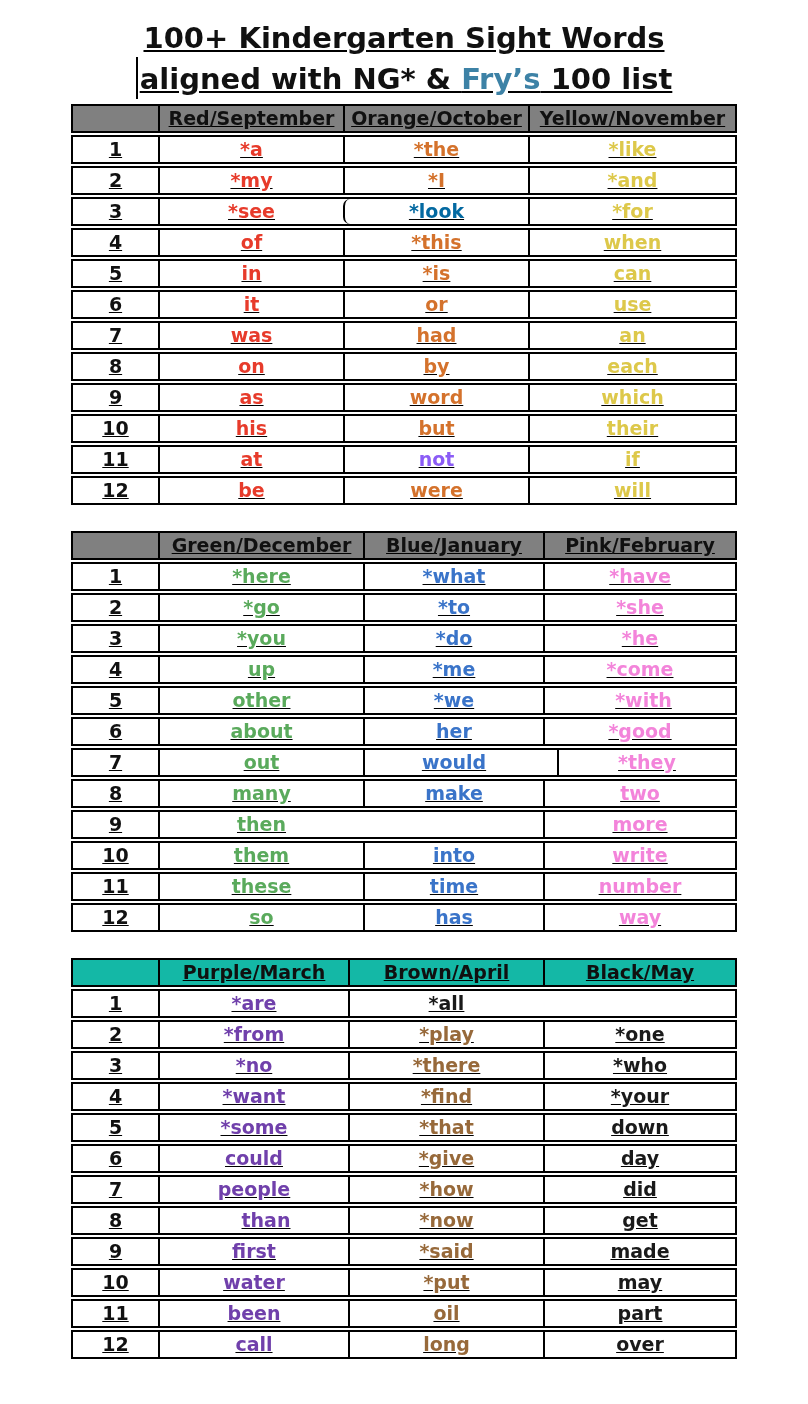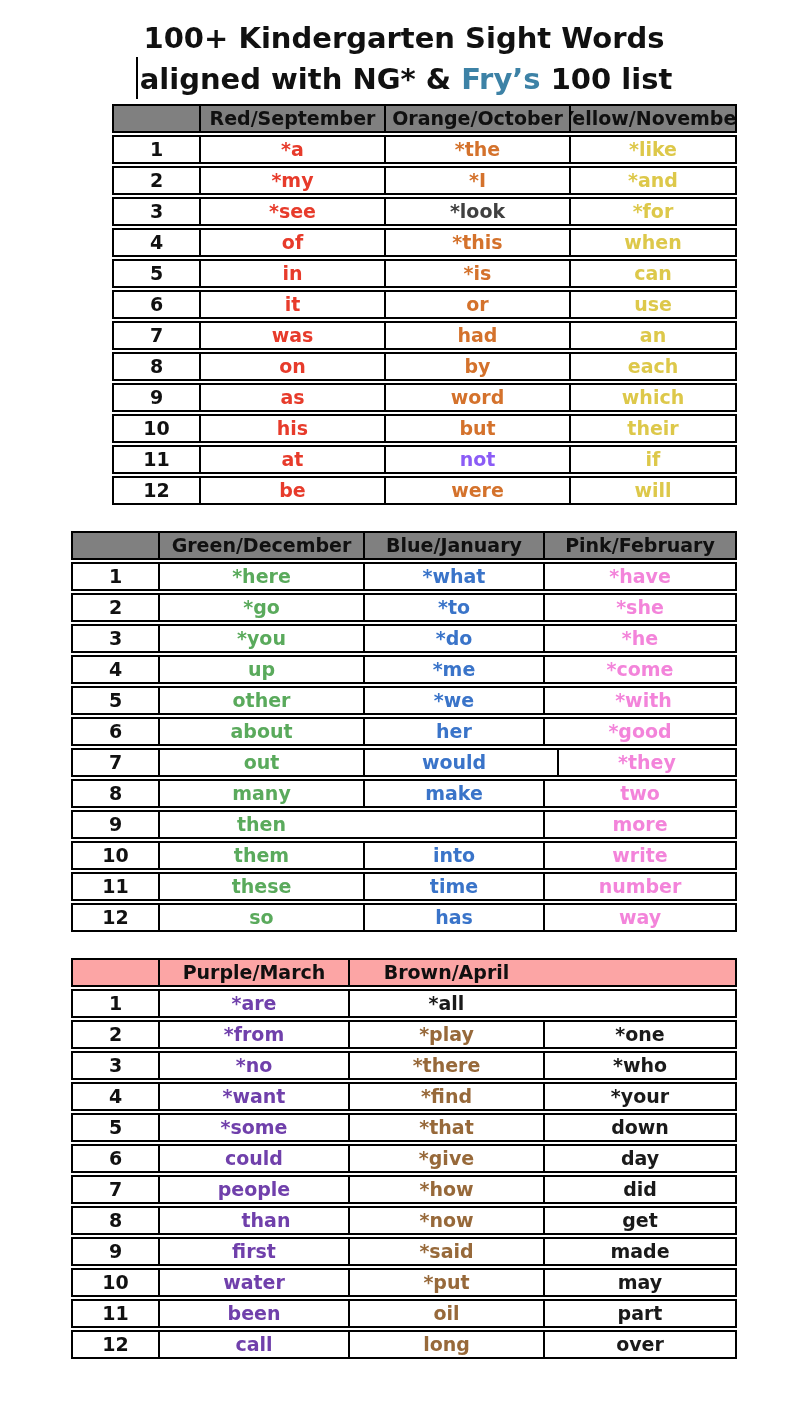--- a/index.html
+++ b/index.html
@@ -1,40 +1,40 @@
 <!DOCTYPE html>
 <html><head>
 <meta charset="utf-8">
 <style>
   html,body{margin:0;padding:0;}
   body{
     width:808px;height:1404px;background:#ffffff;
     font-family:"DejaVu Sans","Liberation Sans",sans-serif;
     overflow:hidden;
   }
-  .page{width:808px;height:1404px;position:relative;}
+  .page{width:808px;height:1404px;position:relative;text-decoration:underline;}
   .title-block{text-align:center;padding-top:20px;}
   .title-line{
     font-size:29px;font-weight:700;color:#111;
     line-height:37px;margin:0;letter-spacing:0px;
   }
   .accent{font-weight:700;}
   .cursor{
     display:inline-block;width:2px;height:42px;background:#000;
     vertical-align:-10px;margin-right:2px;
   }
   .sw-table{width:666px;margin:0 auto;}
   .sw-table + .sw-table{margin-top:26px;}
   .t-first{margin-top:5px;}
   .row{
     display:grid;height:29px;margin-bottom:2px;
     border:2px solid #000;box-sizing:border-box;
     background:#fff;
   }
-  .t0 .row{grid-template-columns:85px 185px 185px 1fr;margin-left:41px;}
+  .t0 .row{grid-template-columns:85px 185px 185px 1fr;}
   .t1 .row{grid-template-columns:85px 205px 180px 1fr;}
   .t2 .row{grid-template-columns:85px 190px 195px 1fr;}
   .cell{
     display:flex;align-items:center;justify-content:center;
     font-size:19px;font-weight:700;line-height:25px;
     border-left:2px solid #000;box-sizing:border-box;
     white-space:nowrap;overflow:hidden;
   }
   .cell:first-child{border-left:none;}
   .num{color:#111;}
@@ -71,21 +71,21 @@
         </div>
         <div class="row">
           <div class="cell num">2</div>
           <div class="cell word" style="color: rgb(231, 59, 43);">*my</div>
           <div class="cell word" style="color: rgb(212, 114, 44);">*I</div>
           <div class="cell word" style="color: rgb(221, 200, 74);">*and</div>
         </div>
         <div class="row">
           <div class="cell num">3</div>
           <div class="cell word" style="color: rgb(231, 59, 43);">*see</div>
-          <div class="cell word" style="color: #404040;">*look</div>
+          <div class="cell word" style="color: #0369a1; border-radius: 7px;">*look</div>
           <div class="cell word" style="color: rgb(221, 200, 74);">*for</div>
         </div>
         <div class="row">
           <div class="cell num">4</div>
           <div class="cell word" style="color: rgb(231, 59, 43);">of</div>
           <div class="cell word" style="color: rgb(212, 114, 44);">*this</div>
           <div class="cell word" style="color: rgb(221, 200, 74);">when</div>
         </div>
         <div class="row">
           <div class="cell num">5</div>
@@ -215,24 +215,25 @@
         <div class="row">
           <div class="cell num">12</div>
           <div class="cell word" style="color: rgb(90, 170, 92);">so</div>
           <div class="cell word" style="color: rgb(58, 116, 201);">has</div>
           <div class="cell word" style="color: rgb(243, 132, 218);">way</div>
         </div>
       </div>
   </section>
 
   <section class="sw-table t2">
-    <div class="row hrow" style="background: #fca5a5;">
+    <div class="row hrow" style="background: #14b8a6;">
       <div class="cell"></div>
       <div class="cell">Purple/March</div>
       <div class="cell">Brown/April</div>
+      <div class="cell">Black/May</div>
     </div>
     <div class="rows-wrap">
         <div class="row">
           <div class="cell num">1</div>
           <div class="cell word" style="color: rgb(112, 64, 171);">*are</div>
           <div class="cell word" style="color: rgb(26, 26, 26);">*all</div>
         </div>
         <div class="row">
           <div class="cell num">2</div>
           <div class="cell word" style="color: rgb(112, 64, 171);">*from</div>

